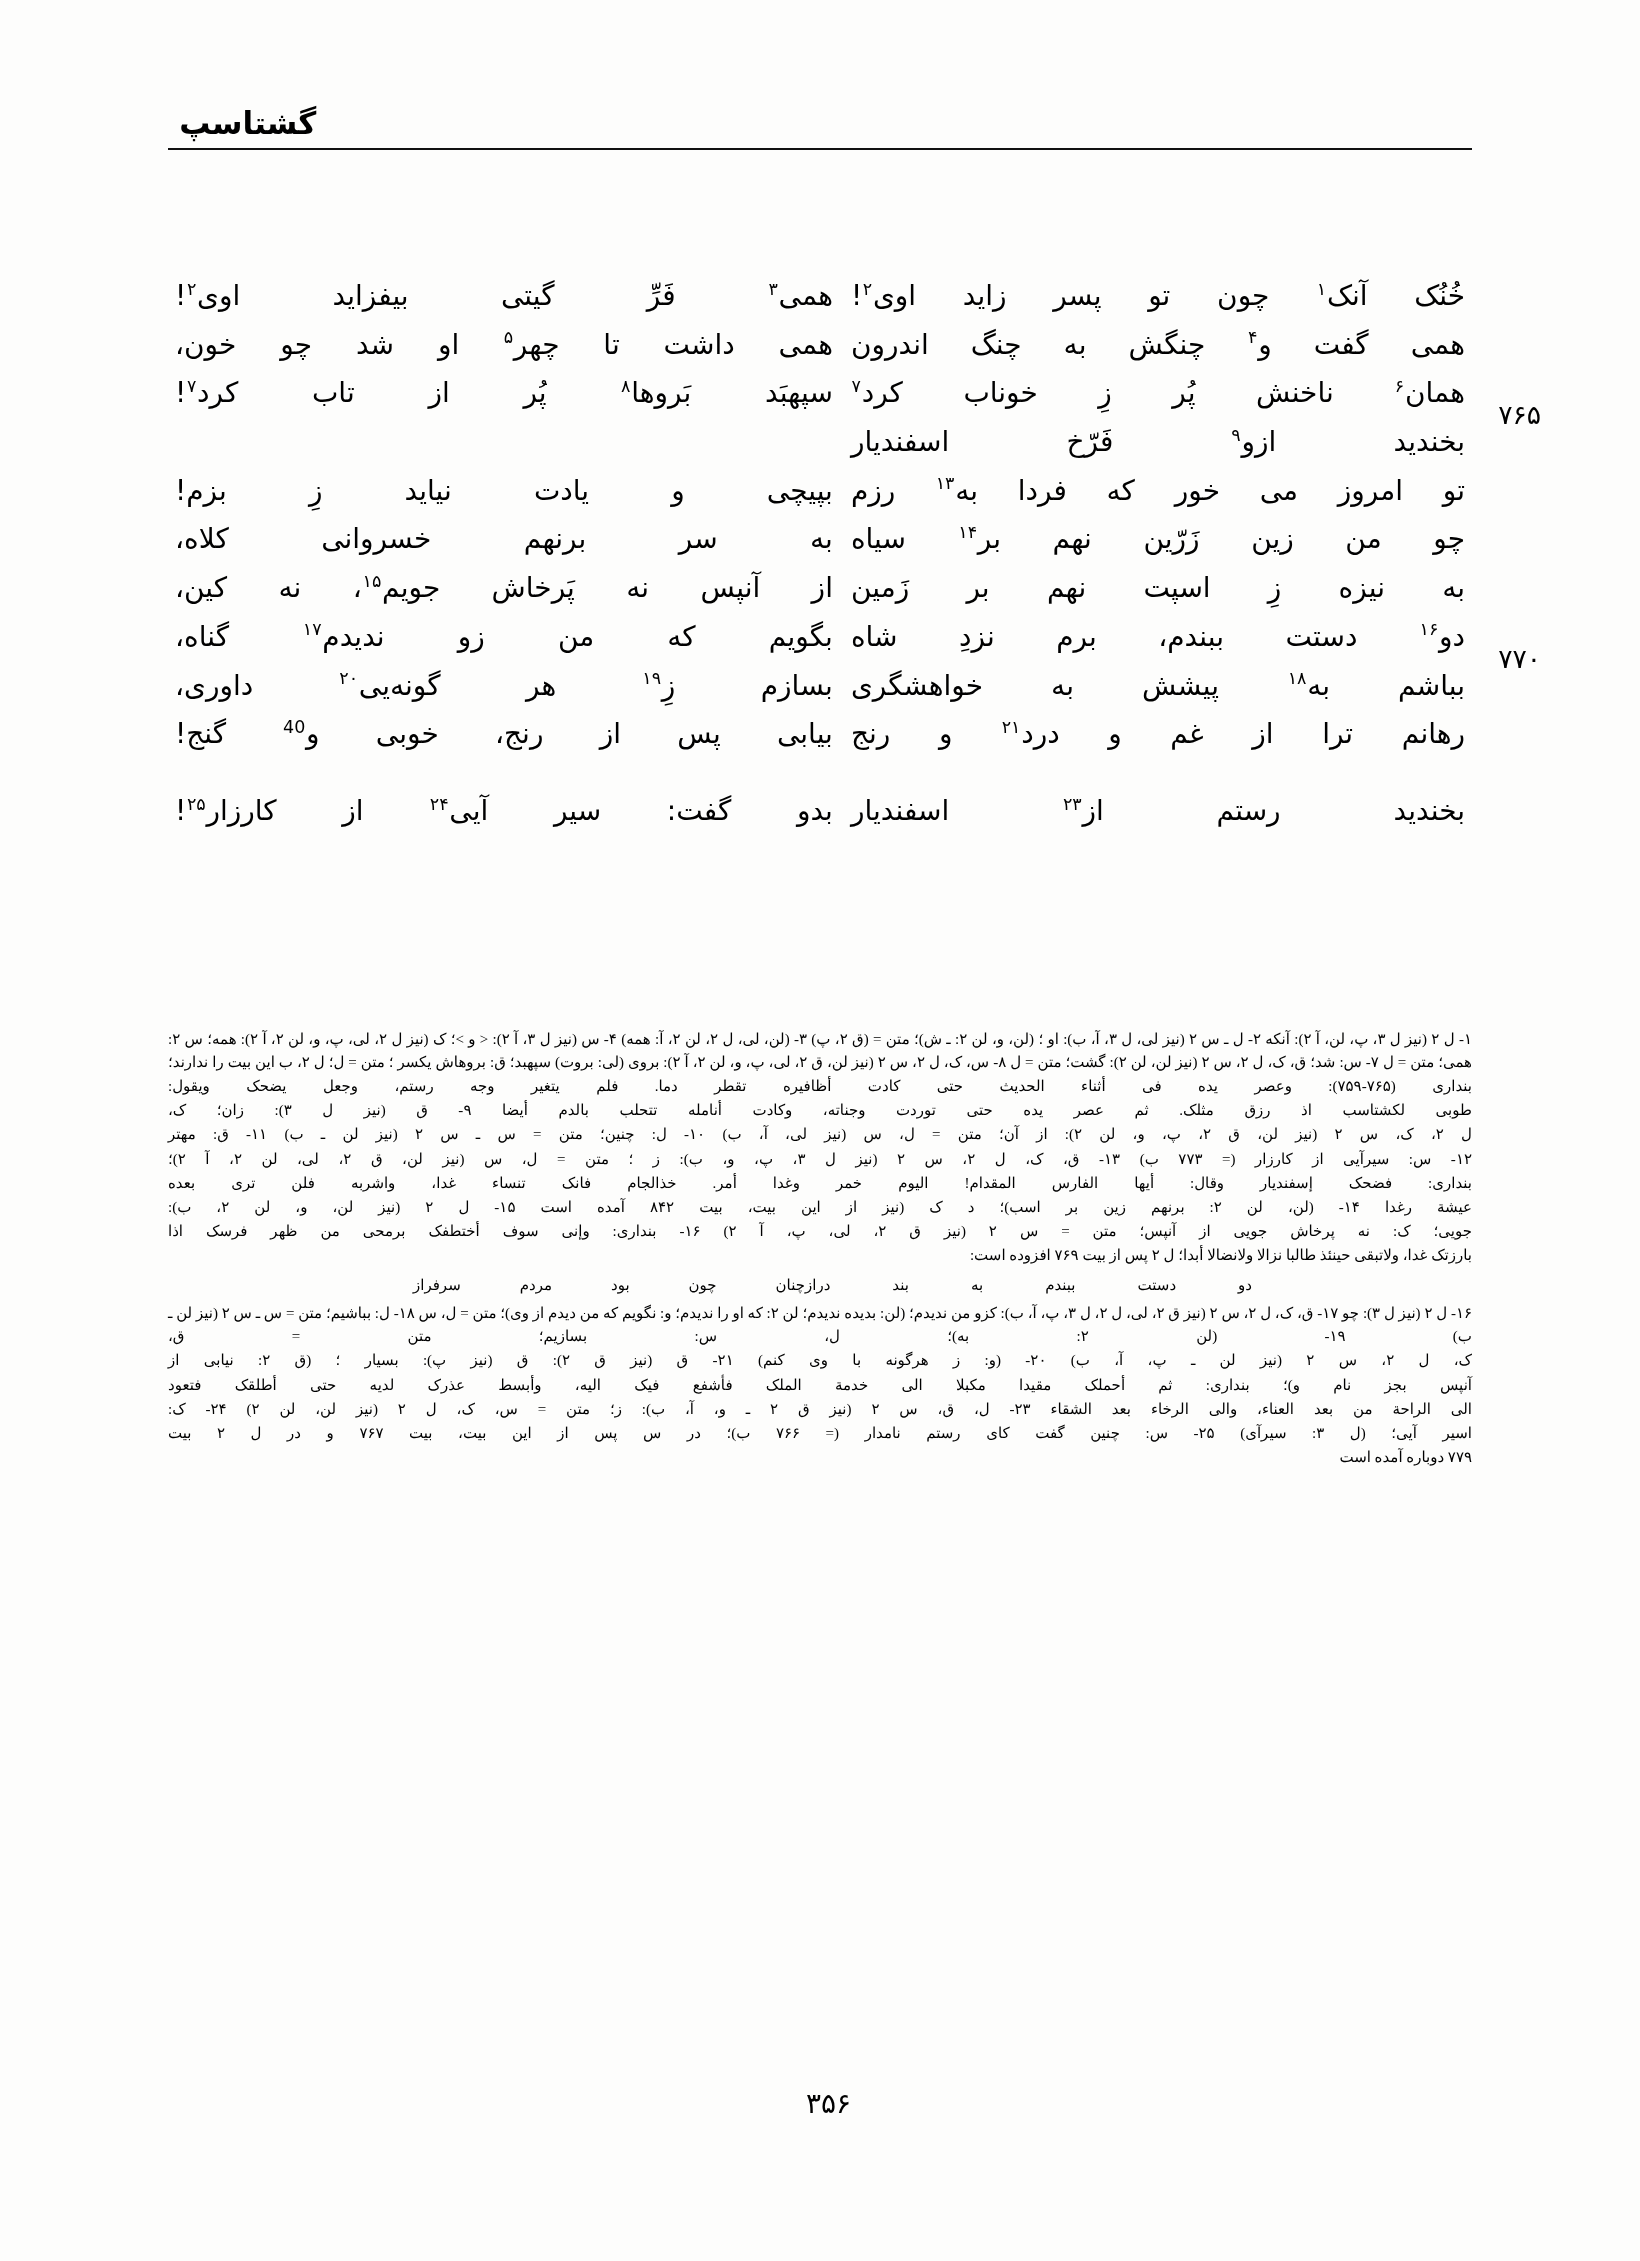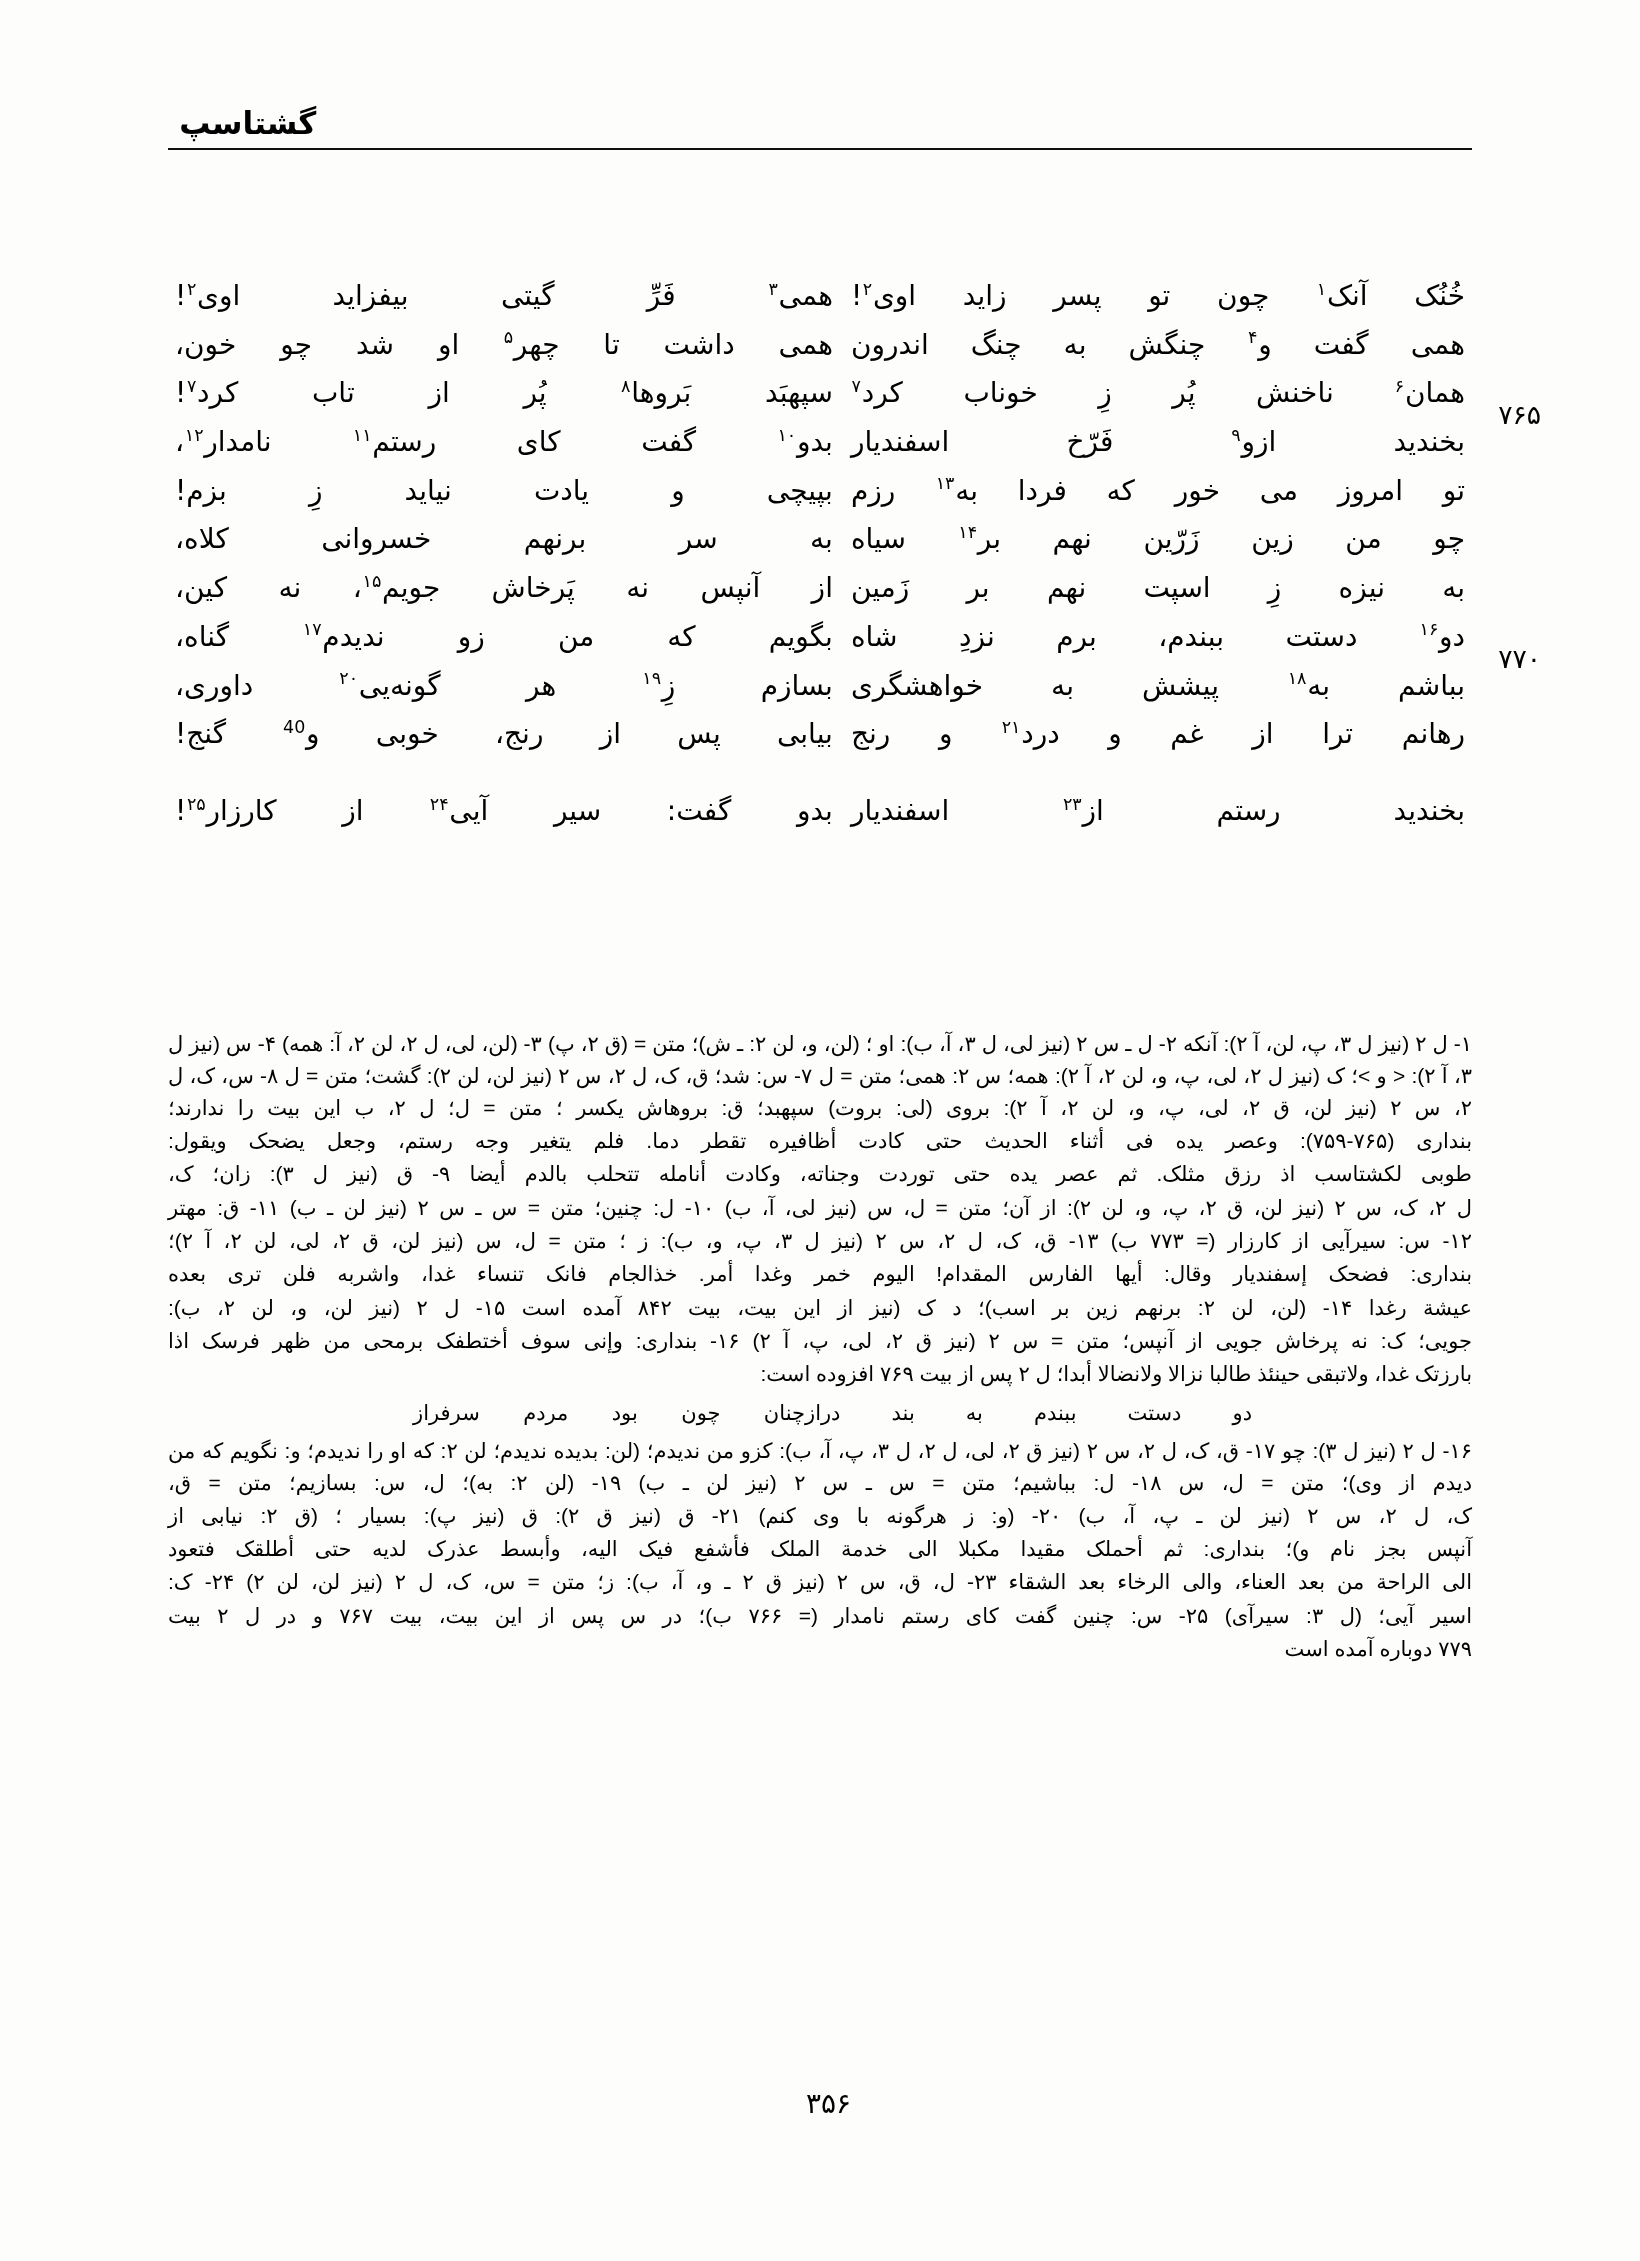--- a/index.html
+++ b/index.html
@@ -111,25 +111,25 @@
 
   
   .app-wrap {
     position: absolute;
     top: 1028px;
     right: 168px;
     left: 168px;
     direction: rtl;
   }
   .app-para {
-    font-size: 21px;
+    font-size: 15px;
     line-height: 1.52;
     text-align: justify;
     text-align-last: justify;
-    font-family: Liberation Sans, sans-serif;
+    font-family: Liberation Serif, serif;
     margin: 0 0 1.4px 0;
   }
   .app-para.last { text-align-last: right; }
   .app-para.center-verse {
     text-align: center;
     text-align-last: center;
     margin: 7px 0 5.6px 0;
     white-space: nowrap;
   }
   .cv-a { display: inline-block; width: 447px; text-align: justify; text-align-last: justify; }
@@ -182,23 +182,20 @@
         <span class="spread"><span>همان</span><sup class="note">۶</sup><span> ناخنش پُر زِ خوناب کرد</span><sup class="note">۷</sup></span>
       </div>
       <div class="hemi hemi-b">
         <span class="spread"><span>سپهبَد بَروها</span><sup class="note">۸</sup><span> پُر از تاب کرد</span><sup class="note">۷</sup><span>!</span></span>
       </div>
     </div>
 
     <div class="bayt">
       <div class="hemi hemi-a">
         <span class="spread"><span>بخندید ازو</span><sup class="note">۹</sup><span> فَرّخ اسفندیار</span></span>
-      </div>
-      <div class="hemi hemi-b">
-        <span class="spread"><span>بدو</span><sup class="note">۱۰</sup><span> گفت کای رستم</span><sup class="note">۱۱</sup><span> نامدار</span><sup class="note">۱۲</sup><span>،</span></span>
       </div>
     </div>
 
     <div class="bayt">
       <div class="hemi hemi-a">
         <span class="spread"><span>تو امروز می خور که فردا به</span><sup class="note">۱۳</sup><span> رزم</span></span>
       </div>
       <div class="hemi hemi-b">
         <span class="spread"><span>بپیچی و یادت نیاید زِ بزم</span><span>!</span></span>
       </div>

